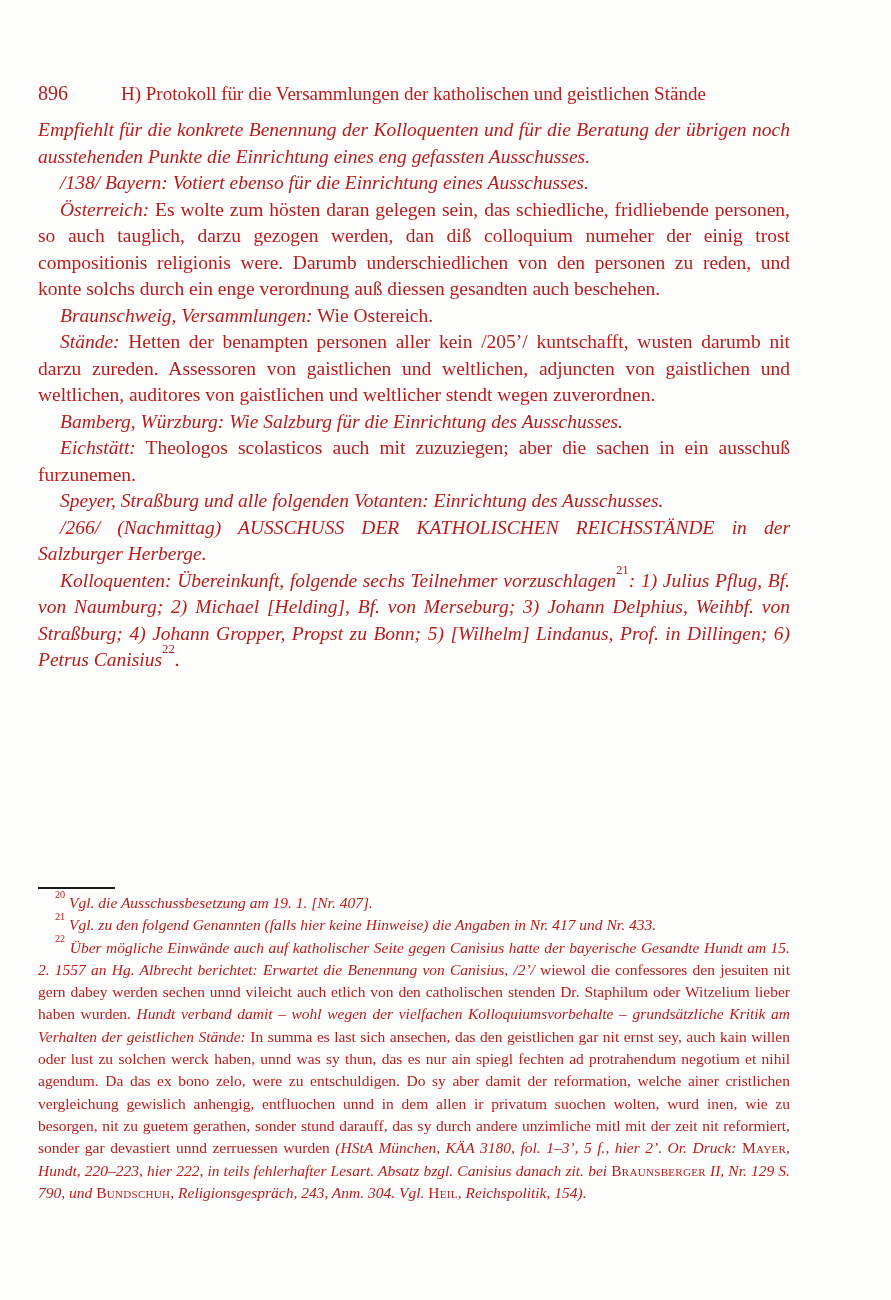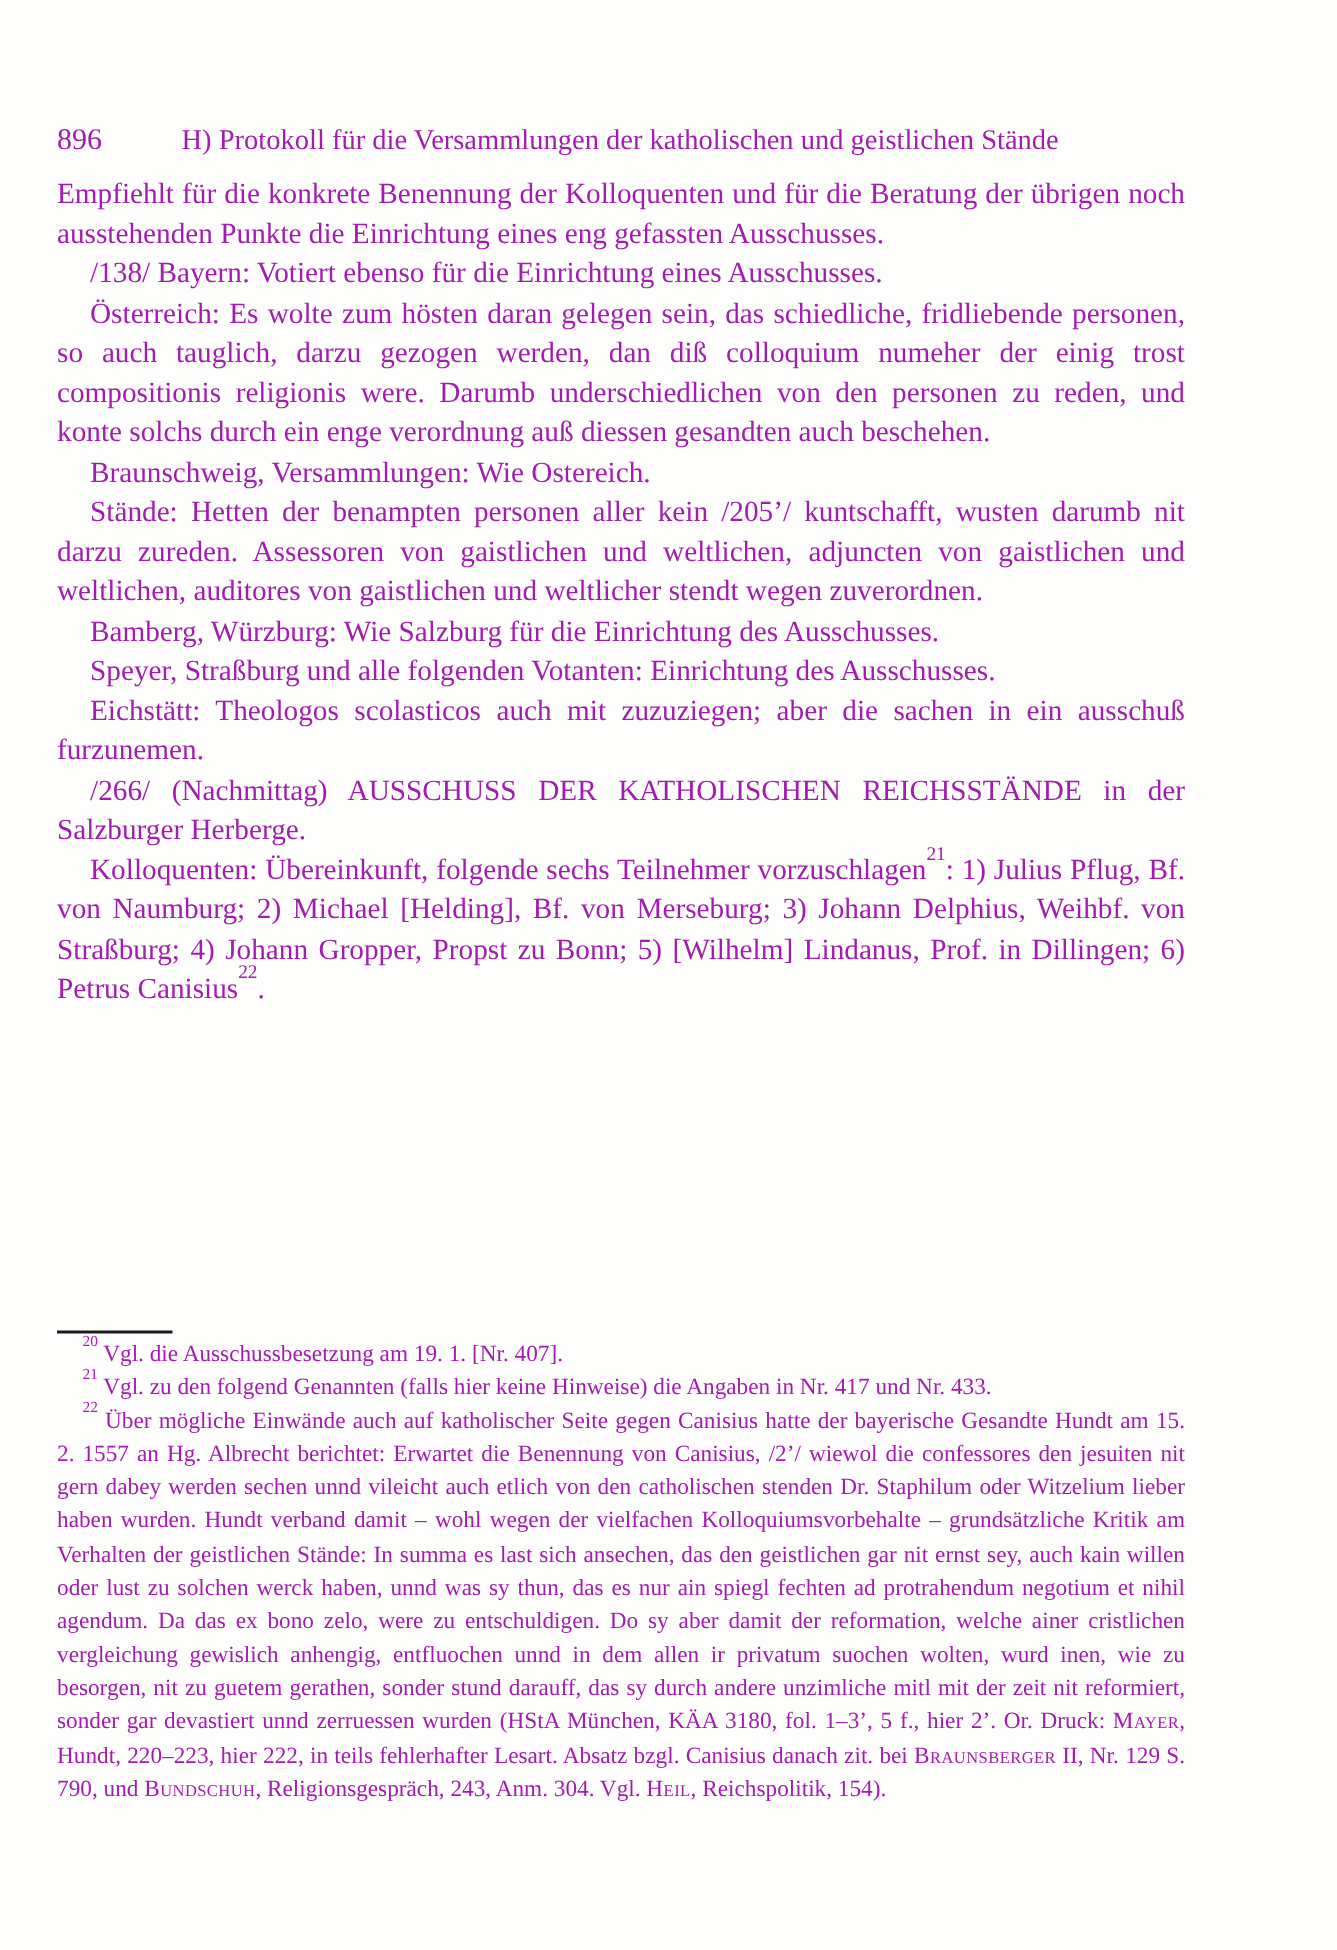--- a/index.html
+++ b/index.html
@@ -1,21 +1,21 @@
 <!DOCTYPE html>
 <html><head>
 <meta charset="utf-8">
 <style>
   html, body { margin: 0; padding: 0; background: #ffffff; }
   .page {
     position: relative;
     width: 891px;
     height: 1300px;
     background: #fdfdfb;
-    color: #a21caf;
+    color: #b91c1c;
     font-family: "Liberation Serif", serif;
     overflow: hidden;
   }
   
   .pagehead {
     position: absolute;
     left: 38px;
     top: 82px;
     width: 752px;
     font-size: 19px;
@@ -48,21 +48,21 @@
     left: 38px;
     top: 892px;
     width: 752px;
     font-size: 15.5px;
     line-height: 22.3px;
     text-align: justify;
   }
   .footnotes p { margin: 0; }
   .fn.ind { text-indent: 17px; }
   
-  .it { }
+  .it { font-style: italic; }
   .ro { font-style: normal; }
   .sc { font-style: normal; font-variant: small-caps; letter-spacing: 0.3px; }
   sup.supnum {
     font-style: normal;
     font-size: 66%;
     line-height: 0;
     position: relative;
     top: -0.42em;
   }
 </style>
@@ -74,22 +74,22 @@
     <span class="pagenum">896</span><span class="runhead">H) Protokoll für die Versammlungen der katholischen und geistlichen Stände</span>
   </header>
 
   <main class="body-text">
       <p class="para"><span class="it">Empfiehlt für die konkrete Benennung der Kolloquenten und für die Beratung der übrigen noch ausstehenden Punkte die Einrichtung eines eng gefassten Ausschusses.</span></p>
       <p class="para ind"><span class="it">/138/ Bayern: Votiert ebenso für die Einrichtung eines Ausschusses.</span></p>
       <p class="para ind"><span class="it">Österreich:</span><span class="ro"> Es wolte zum hösten daran gelegen sein, das schiedliche, fridliebende personen, so auch tauglich, darzu gezogen werden, dan diß colloquium numeher der einig trost compositionis religionis were. Darumb underschiedlichen von den personen zu reden, und konte solchs durch ein enge verordnung auß diessen gesandten auch beschehen.</span></p>
       <p class="para ind"><span class="it">Braunschweig, Versammlungen:</span><span class="ro"> Wie Ostereich.</span></p>
       <p class="para ind"><span class="it">Stände:</span><span class="ro"> Hetten der benampten personen aller kein /205’/ kuntschafft, wusten darumb nit darzu zureden. Assessoren von gaistlichen und weltlichen, adjuncten von gaistlichen und weltlichen, auditores von gaistlichen und weltlicher stendt wegen zuverordnen.</span></p>
       <p class="para ind"><span class="it">Bamberg, Würzburg: Wie Salzburg für die Einrichtung des Ausschusses.</span></p>
+      <p class="para ind"><span class="it">Eichstätt:</span><span class="ro"> Theologos scolasticos auch mit zuzuziegen; aber die sachen in ein ausschuß furzunemen.</span></p>
       <p class="para ind"><span class="it">Speyer, Straßburg und alle folgenden Votanten: Einrichtung des Ausschusses.</span></p>
-      <p class="para ind"><span class="it">Eichstätt:</span><span class="ro"> Theologos scolasticos auch mit zuzuziegen; aber die sachen in ein ausschuß furzunemen.</span></p>
       <p class="para ind"><span class="it">/266/ (Nachmittag) AUSSCHUSS DER KATHOLISCHEN REICHSSTÄNDE in der Salzburger Herberge.</span></p>
       <p class="para ind"><span class="it">Kolloquenten: Übereinkunft, folgende sechs Teilnehmer vorzuschlagen</span><sup class="supnum">21</sup><span class="it">: 1) Julius Pflug, Bf. von Naumburg; 2) Michael [Helding], Bf. von Merseburg; 3) Johann Delphius, Weihbf. von Straßburg; 4) Johann Gropper, Propst zu Bonn; 5) [Wilhelm] Lindanus, Prof. in Dillingen; 6) Petrus Canisius</span><sup class="supnum">22</sup><span class="it">.</span></p>
     </main>
 
   <div class="fn-rule"></div>
   <footer class="footnotes">
       <p class="fn ind"><sup class="supnum">20</sup><span class="it"> Vgl. die Ausschussbesetzung am 19. 1. [Nr. 407].</span></p>
       <p class="fn ind"><sup class="supnum">21</sup><span class="it"> Vgl. zu den folgend Genannten (falls hier keine Hinweise) die Angaben in Nr. 417 und Nr. 433.</span></p>
       <p class="fn ind"><sup class="supnum">22</sup><span class="it"> Über mögliche Einwände auch auf katholischer Seite gegen Canisius hatte der bayerische Gesandte Hundt am 15. 2. 1557 an Hg. Albrecht berichtet: Erwartet die Benennung von Canisius, /2’/ </span><span class="ro">wiewol die confessores den jesuiten nit gern dabey werden sechen unnd vileicht auch etlich von den catholischen stenden Dr. Staphilum oder Witzelium lieber haben wurden. </span><span class="it">Hundt verband damit – wohl wegen der vielfachen Kolloquiumsvorbehalte – grundsätzliche Kritik am Verhalten der geistlichen Stände: </span><span class="ro">In summa es last sich ansechen, das den geistlichen gar nit ernst sey, auch kain willen oder lust zu solchen werck haben, unnd was sy thun, das es nur ain spiegl fechten ad protrahendum negotium et nihil agendum. Da das ex bono zelo, were zu entschuldigen. Do sy aber damit der reformation, welche ainer cristlichen vergleichung gewislich anhengig, entfluochen unnd in dem allen ir privatum suochen wolten, wurd inen, wie zu besorgen, nit zu guetem gerathen, sonder stund darauff, das sy durch andere unzimliche mitl mit der zeit nit reformiert, sonder gar devastiert unnd zerruessen wurden </span><span class="it">(HStA München, KÄA 3180, fol. 1–3’, 5 f., hier 2’. Or. Druck: </span><span class="sc">Mayer</span><span class="it">, Hundt, 220–223, hier 222, in teils fehlerhafter Lesart. Absatz bzgl. Canisius danach zit. bei </span><span class="sc">Braunsberger</span><span class="it"> II, Nr. 129 S. 790, und </span><span class="sc">Bundschuh</span><span class="it">, Religionsgespräch, 243, Anm. 304. Vgl. </span><span class="sc">Heil</span><span class="it">, Reichspolitik, 154).</span></p>
     </footer>

